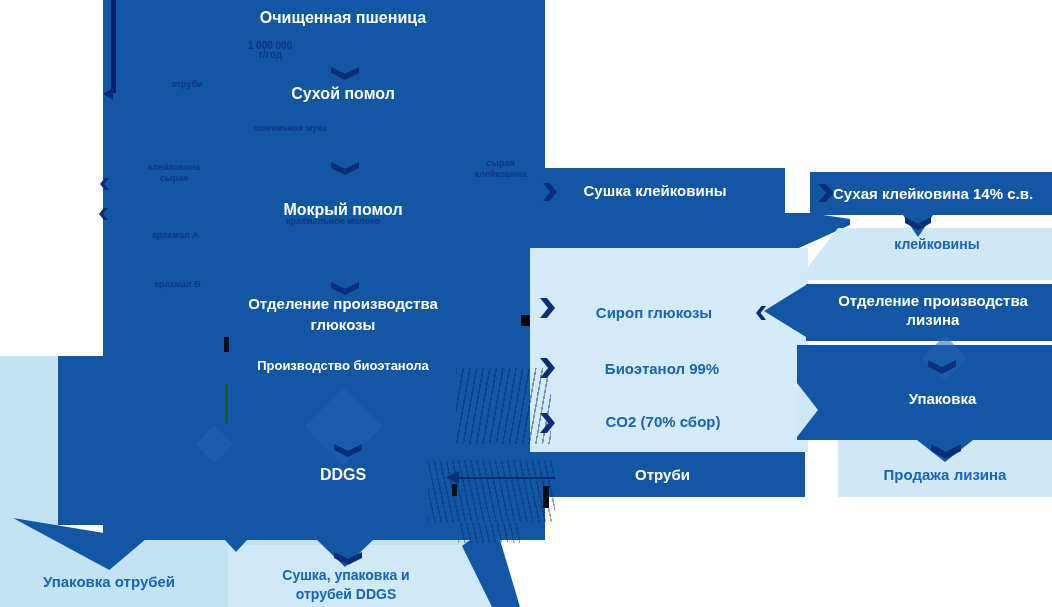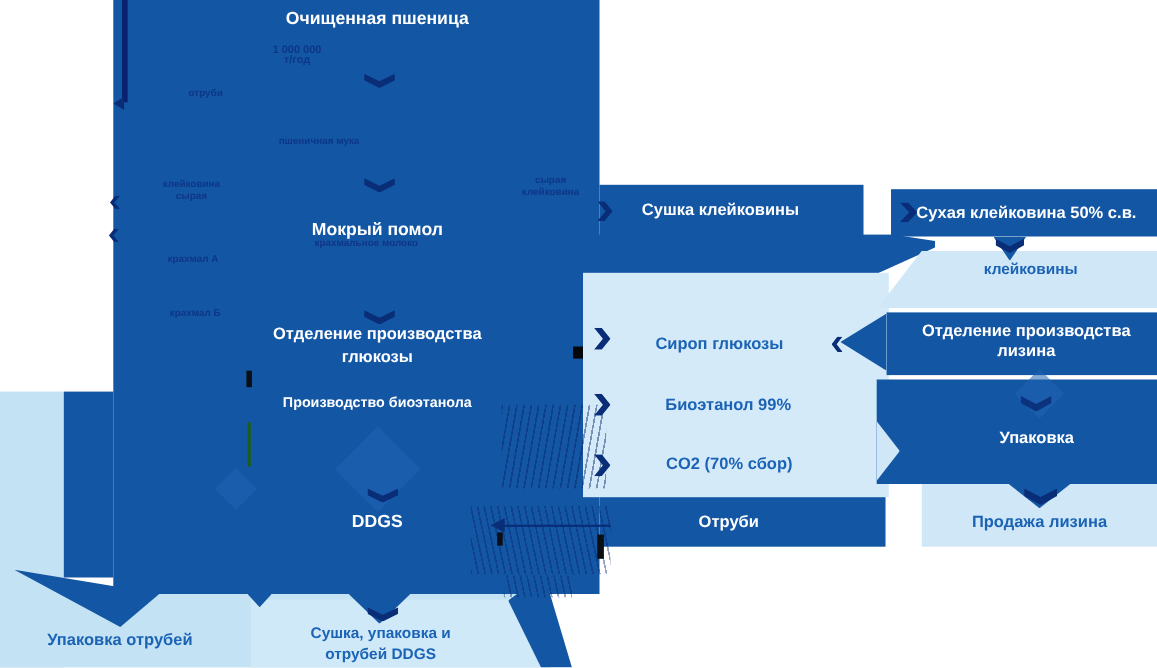--- a/index.html
+++ b/index.html
@@ -92,30 +92,31 @@
 
   <div class="chevR" style="left:540px;top:298px;width:15px;height:20px;"></div>
   <div class="chevR" style="left:540px;top:358px;width:15px;height:20px;"></div>
   <div class="chevR" style="left:540px;top:413px;width:15px;height:20px;"></div>
   <div class="chevL" style="left:756px;top:306px;width:10px;height:14px;"></div>
 
   <div class="abs" style="left:458px;top:477px;width:97px;height:2px;background:#0a2d78;"></div>
   <div class="abs triL" style="left:446px;top:471px;width:13px;height:13px;background:#0a2d78;"></div>
 
   <div class="lbl" style="left:153px;top:9px;width:380px;font-size:16px;">Очищенная пшеница</div>
+  <div class="lbl" style="left:153px;top:85px;width:380px;font-size:16px;">Сухой помол</div>
   <div class="lbl" style="left:153px;top:182px;width:380px;font-size:16px;margin-top:19px;">Мокрый помол</div>
   <div class="lbl" style="left:153px;top:293px;width:380px;font-size:15px;line-height:21px;">
     <span style="display:block">Отделение производства</span>
     <span style="display:block">глюкозы</span>
   </div>
   <div class="lbl" style="left:153px;top:358px;width:380px;font-size:13px;">Производство биоэтанола</div>
   <div class="lbl" style="left:153px;top:466px;width:380px;font-size:16px;">DDGS</div>
 
   <div class="lbl" style="left:535px;top:182px;width:240px;font-size:15px;">Сушка клейковины</div>
-  <div class="lbl" style="left:814px;top:185px;width:238px;font-size:15px;">Сухая клейковина 50% с.в.</div>
+  <div class="lbl" style="left:814px;top:185px;width:238px;font-size:15px;">Сухая клейковина 14% с.в.</div>
   <div class="lbl" style="left:814px;top:291px;width:238px;font-size:15px;line-height:19px;">
     <span style="display:block">Отделение производства</span>
     <span style="display:block">лизина</span>
   </div>
   <div class="lbl" style="left:815px;top:390px;width:255px;font-size:15px;">Упаковка</div>
   <div class="lbl" style="left:545px;top:466px;width:235px;font-size:15px;">Отруби</div>
 
   <div class="lbl blue" style="left:822px;top:235px;width:230px;font-size:14px;line-height:18px;">
     <span style="display:block">клейковины</span>
   </div>

